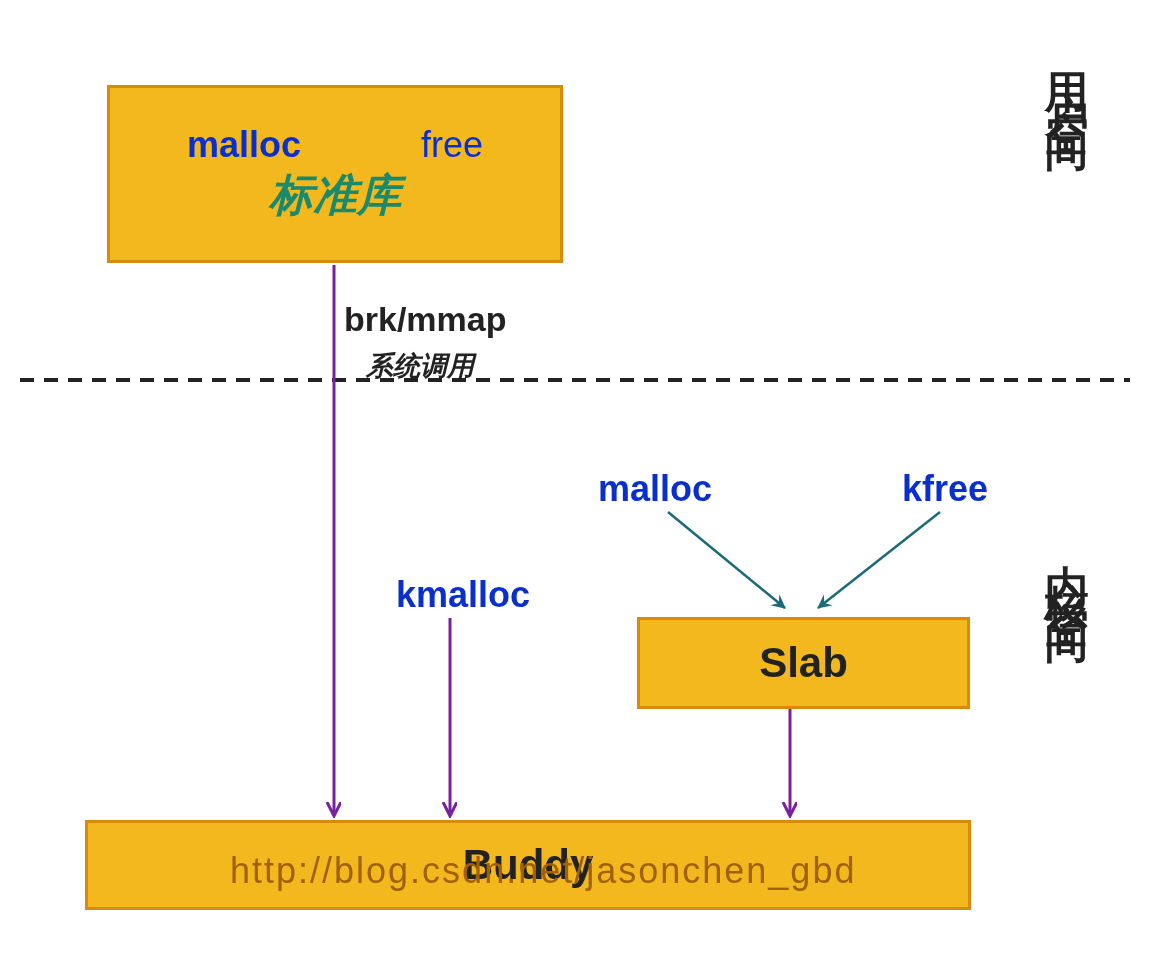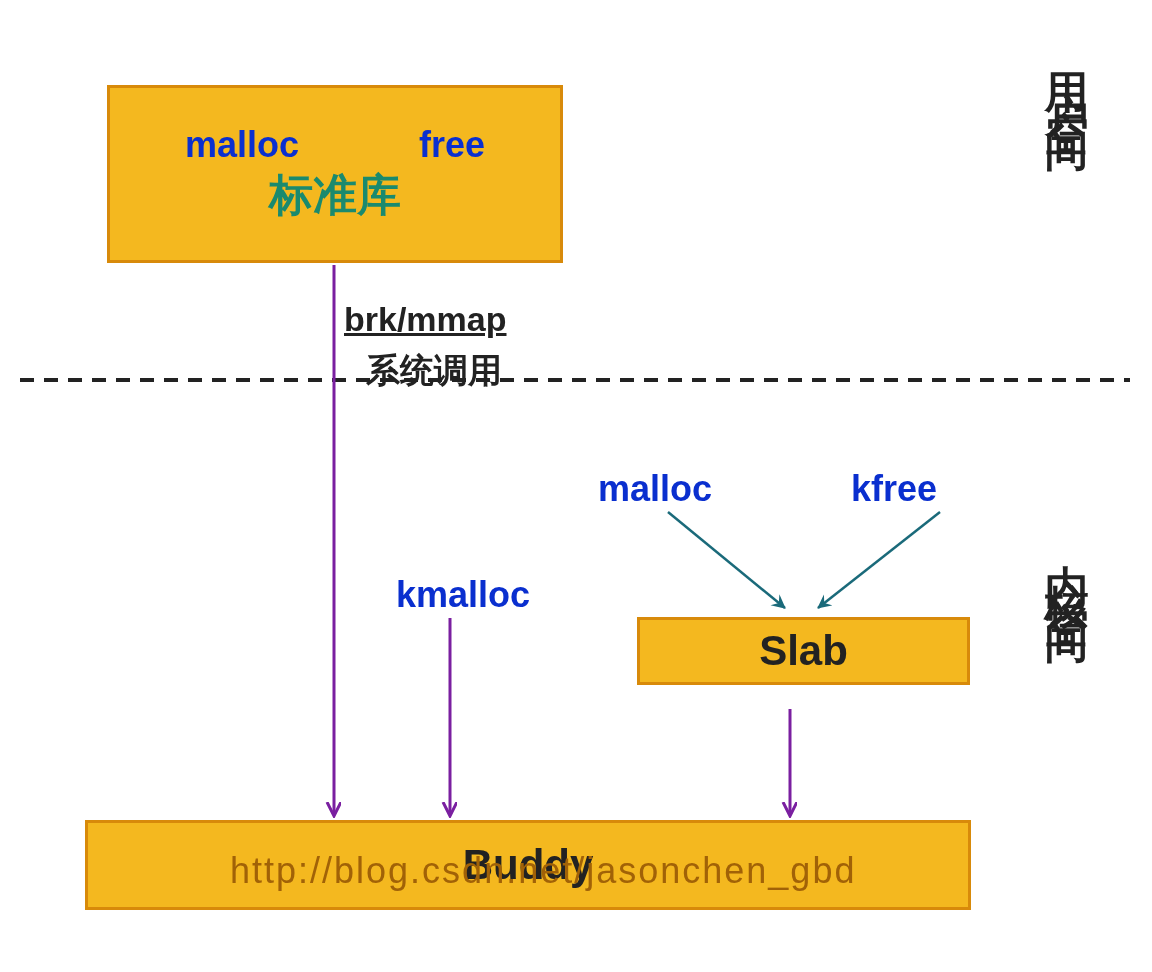--- a/index.html
+++ b/index.html
@@ -48,45 +48,45 @@
       width: 1152px; height: 972px;
       pointer-events: none;
     }
   </style>
 </head>
 <body>
 
 <div class="box" style="left:107px; top:85px; width:456px; height:178px;">
   <div style="display:flex; gap:120px; ">
     <span class="blue-text" style="font-size:36px; font-weight:bold;">malloc</span>
-    <span class="blue-text" style="font-size:36px; font-weight:bold;">free</span>
+    <span class="blue-text" style="font-size:36px; font-weight:normal;">free</span>
   </div>
-  <span class="teal-text" style="font-size:44px; font-weight:bold;">标准库</span>
+  <span class="teal-text" style="font-size:44px; font-weight:bold;font-style:italic;">标准库</span>
 </div>
 
-<div class="label black-text" style="left:344px; top:300px; font-size:34px;text-decoration:underline;">
+<div class="label black-text" style="left:344px; top:300px; font-size:34px;">
   <span>brk/mmap</span>
 </div>
-<div class="label black-text" style="left:366px; top:348px; font-size:34px;">
+<div class="label black-text" style="left:366px; top:348px; font-size:27px;font-style:italic;">
   <span>系统调用</span>
 </div>
 
 <div class="label blue-text" style="left:396px; top:574px; font-size:36px; font-weight:bold;">
   <span>kmalloc</span>
 </div>
 
 <div class="label blue-text" style="left:598px; top:468px; font-size:36px; font-weight:bold;">
   <span>malloc</span>
 </div>
 
-<div class="label blue-text" style="left:851px; top:468px; font-size:36px; font-weight:bold;">
+<div class="label blue-text" style="left:902px; top:468px; font-size:36px; font-weight:bold;">
   <span>kfree</span>
 </div>
 
-<div class="box" style="left:637px; top:617px; width:333px; height:68px;">
+<div class="box" style="left:637px; top:617px; width:333px; height:92px;">
   <span class="black-text" style="font-size:42px; font-weight:bold;">Slab</span>
 </div>
 
 <div class="box" style="left:85px; top:820px; width:886px; height:90px;">
   <span class="black-text" style="font-size:42px; font-weight:bold;">Buddy</span>
 </div>
 
 <div class="watermark" style="left:230px; top:850px;">http://blog.csdn.net/jasonchen_gbd</div>
 
 <div class="vertical-label" style="left:1038px; top:38px;">

